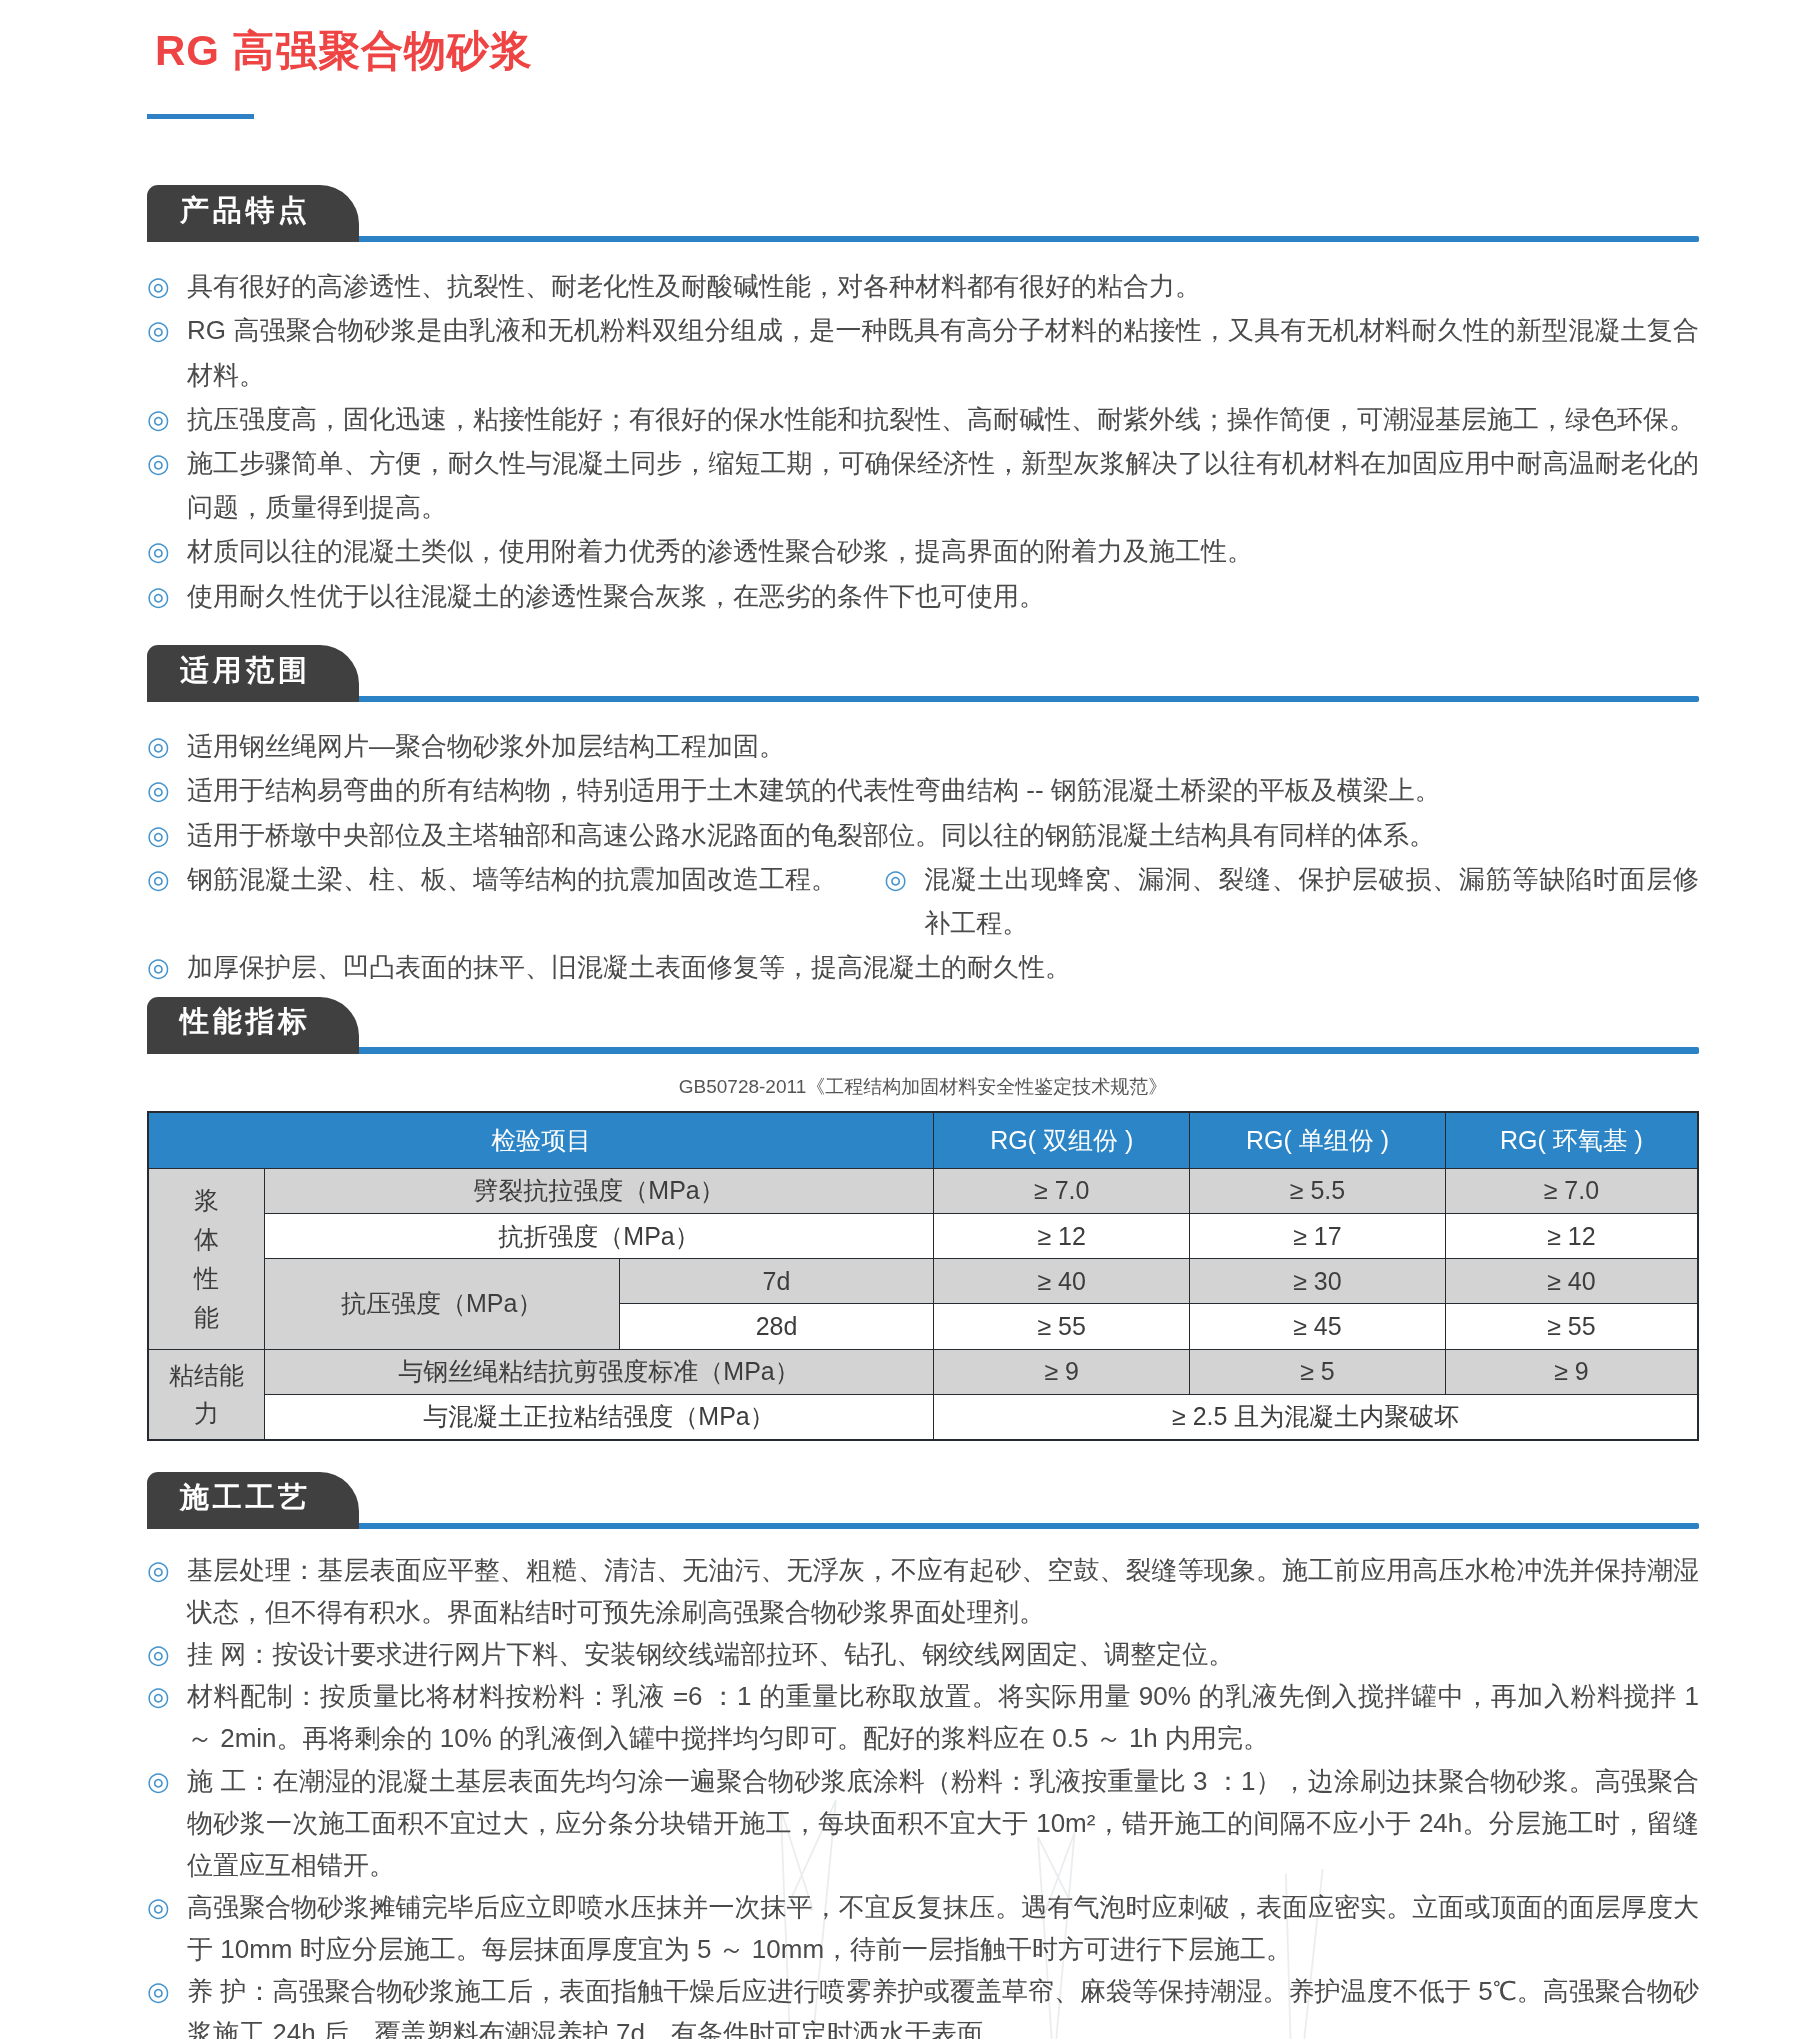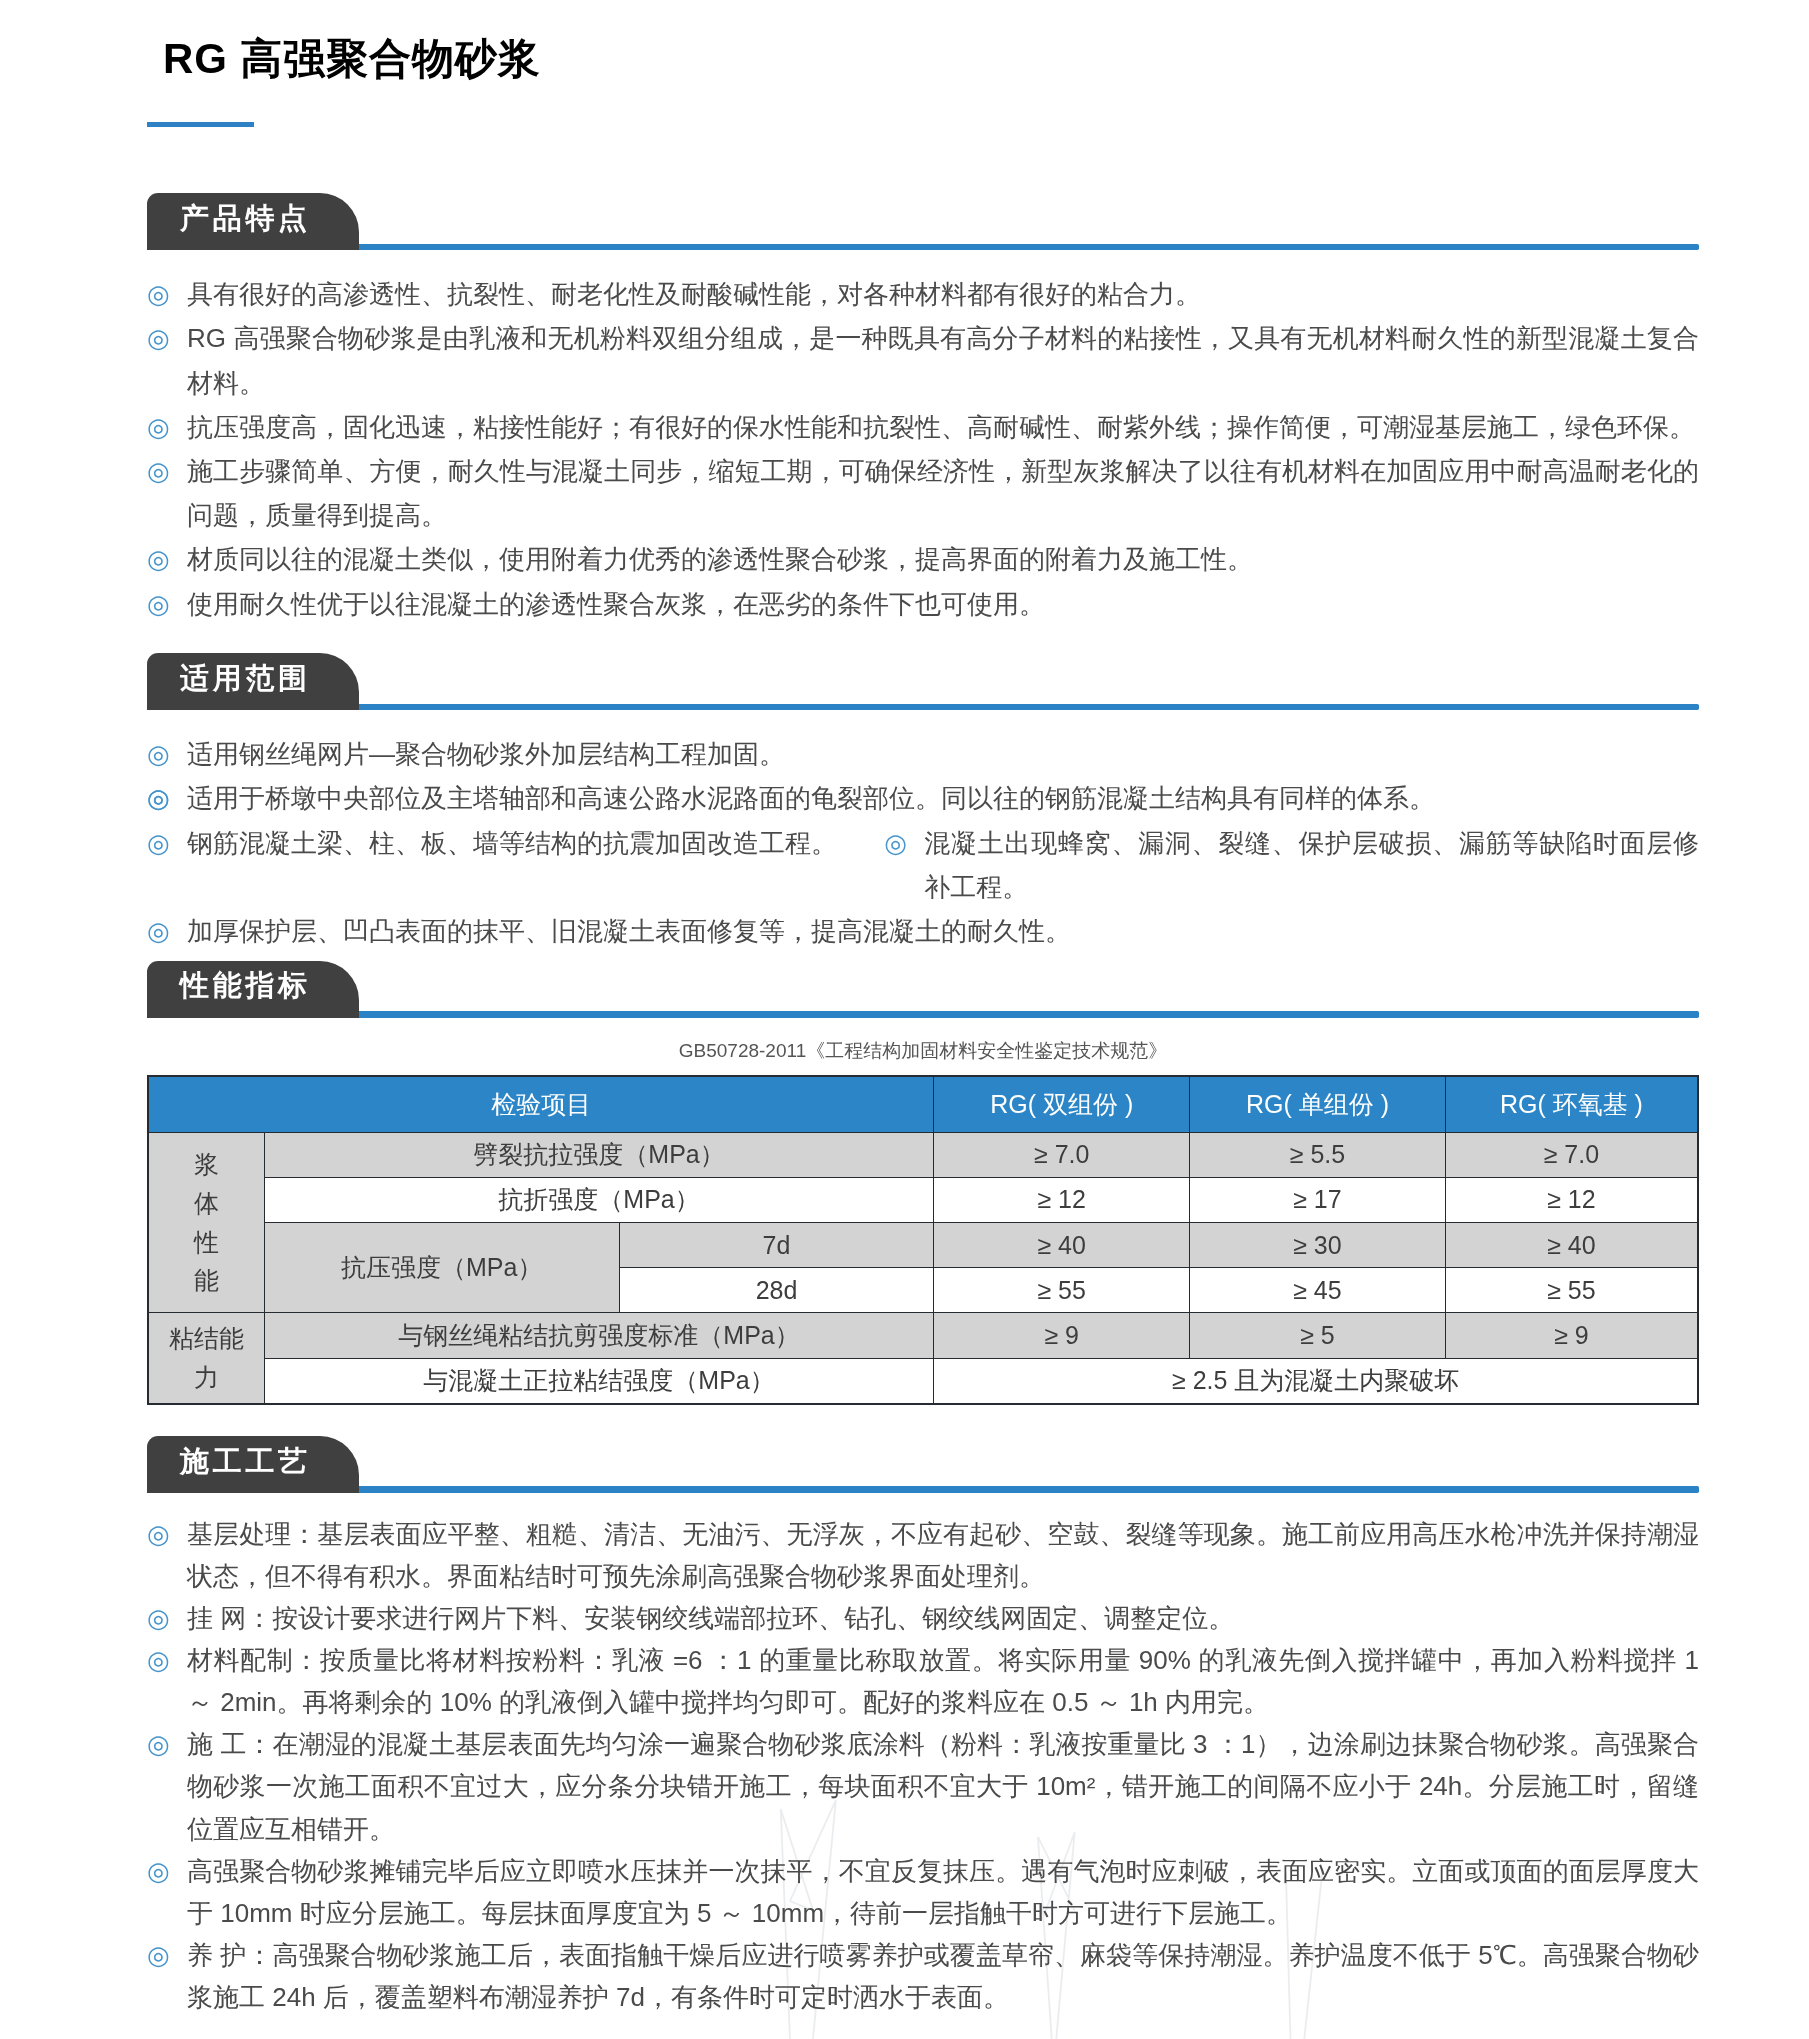--- a/index.html
+++ b/index.html
@@ -1,21 +1,21 @@
 <!DOCTYPE html>
 <html style="font-size:14.7px"><head>
 <meta charset="utf-8">
 <style>
   html,body { margin:0; padding:0; background:#ffffff; }
   body { font-family:"Liberation Sans", sans-serif; }
   .page { position:relative; width:1809px; height:2040px; background:#fff; overflow:hidden; }
   .content { box-sizing:border-box; padding:18.4px 110px 0 147px; position:relative; z-index:1; }
 
   
-  .doc-title { margin:16px; color:#000000; font-size:42px; font-weight:bold; letter-spacing:0.9px; line-height:1.2; }
+  .doc-title { margin:8px; color:#ef4444; font-size:42px; font-weight:bold; letter-spacing:0.9px; line-height:1.2; }
   .title-underline { width:107px; height:5.5px; background:#2e81c4; margin-top:37px; }
 
   
   .sec { margin-top:26px; }
   .sec-head { position:relative; height:57px; }
   .sec-rule { position:absolute; left:0; bottom:0; width:100%; height:6.4px; background:#2b82c4; border-radius:1.8px; }
   .sec-tab { position:absolute; left:0; bottom:0; height:57px; background:#404040; color:#ffffff;
              font-size:29px; font-weight:bold; letter-spacing:3.7px;
              display:flex; align-items:center; padding:0 48px 5.5px 33px;
              border-radius:11px 39px 0 0; box-sizing:border-box; z-index:2; }
@@ -82,21 +82,21 @@
 
     <section class="sec" style="margin-top:27.5px;">
       <div class="sec-head">
         <div class="sec-rule"></div>
         <div class="sec-tab">
           <span>适用范围</span>
         </div>
       </div>
       <ul class="bullets">
         <li><span class="bullet-glyph">◎</span><span>适用钢丝绳网片—聚合物砂浆外加层结构工程加固。</span></li>
-        <li><span class="bullet-glyph">◎</span></li>
+        <li><span class="bullet-glyph">◎</span><span>适用于结构易弯曲的所有结构物，特别适用于土木建筑的代表性弯曲结构 -- 钢筋混凝土桥梁的平板及横梁上。</span></li>
         <li><span class="bullet-glyph">◎</span><span>适用于桥墩中央部位及主塔轴部和高速公路水泥路面的龟裂部位。同以往的钢筋混凝土结构具有同样的体系。</span></li>
         <li class="dual">
           <span class="half first"><span class="bullet-glyph">◎</span><span>钢筋混凝土梁、柱、板、墙等结构的抗震加固改造工程。</span></span>
           <span class="half second"><span class="bullet-glyph">◎</span><span>混凝土出现蜂窝、漏洞、裂缝、保护层破损、漏筋等缺陷时面层修补工程。</span></span>
         </li>
         <li><span class="bullet-glyph">◎</span><span>加厚保护层、凹凸表面的抹平、旧混凝土表面修复等，提高混凝土的耐久性。</span></li>
       </ul>
     </section>
 
     <section class="sec" style="margin-top:7.3px;">

